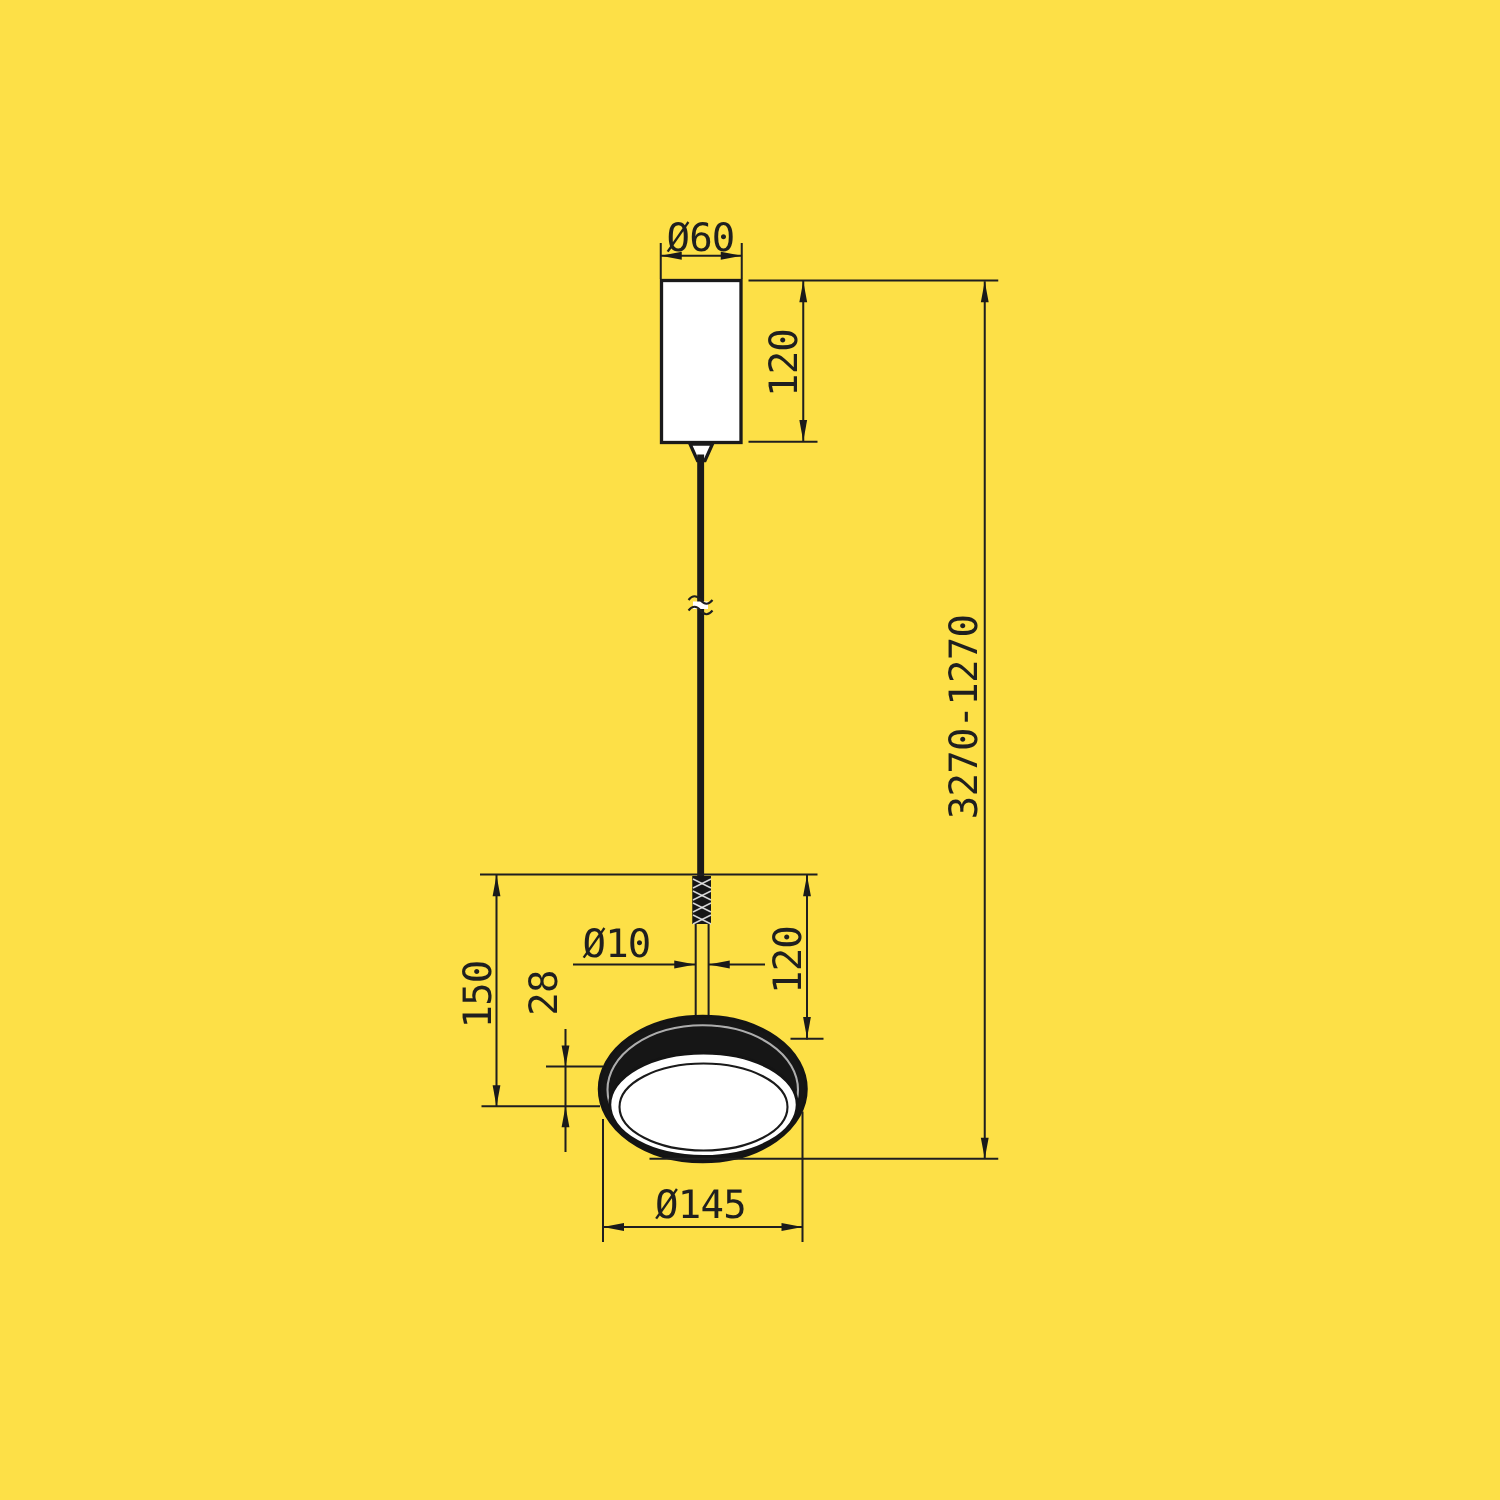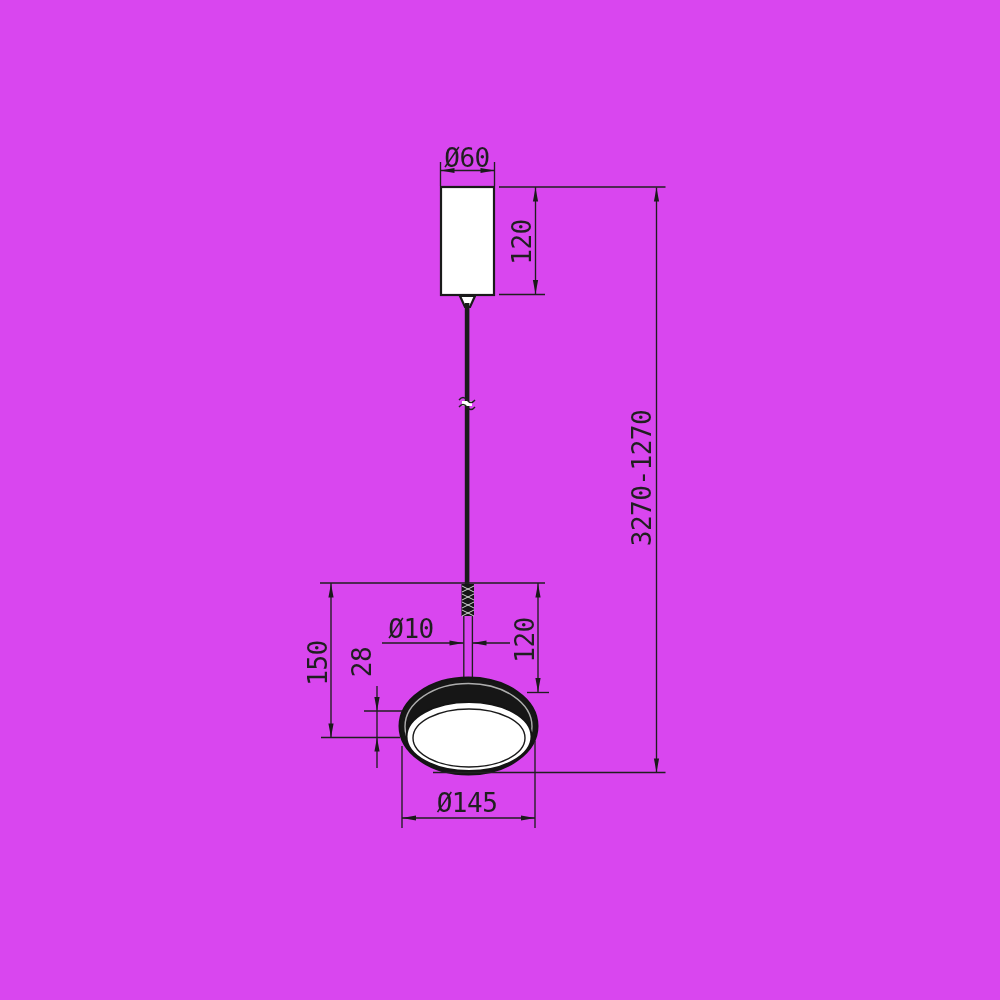--- a/index.html
+++ b/index.html
@@ -4,21 +4,21 @@
 <style>
   html, body {
     margin: 0;
     padding: 0;
     background: #ffffff;
   }
   .canvas {
     position: relative;
     width: 1000px;
     height: 1000px;
-    background: #d946ef;
+    background: #fde047;
     overflow: hidden;
   }
   svg { display: block; }
   .obj {
     stroke: #1a1a1a;
     stroke-width: 2.2;
     fill: none;
     stroke-linecap: round;
   }
   .obj-fill-white { fill: #ffffff; }

